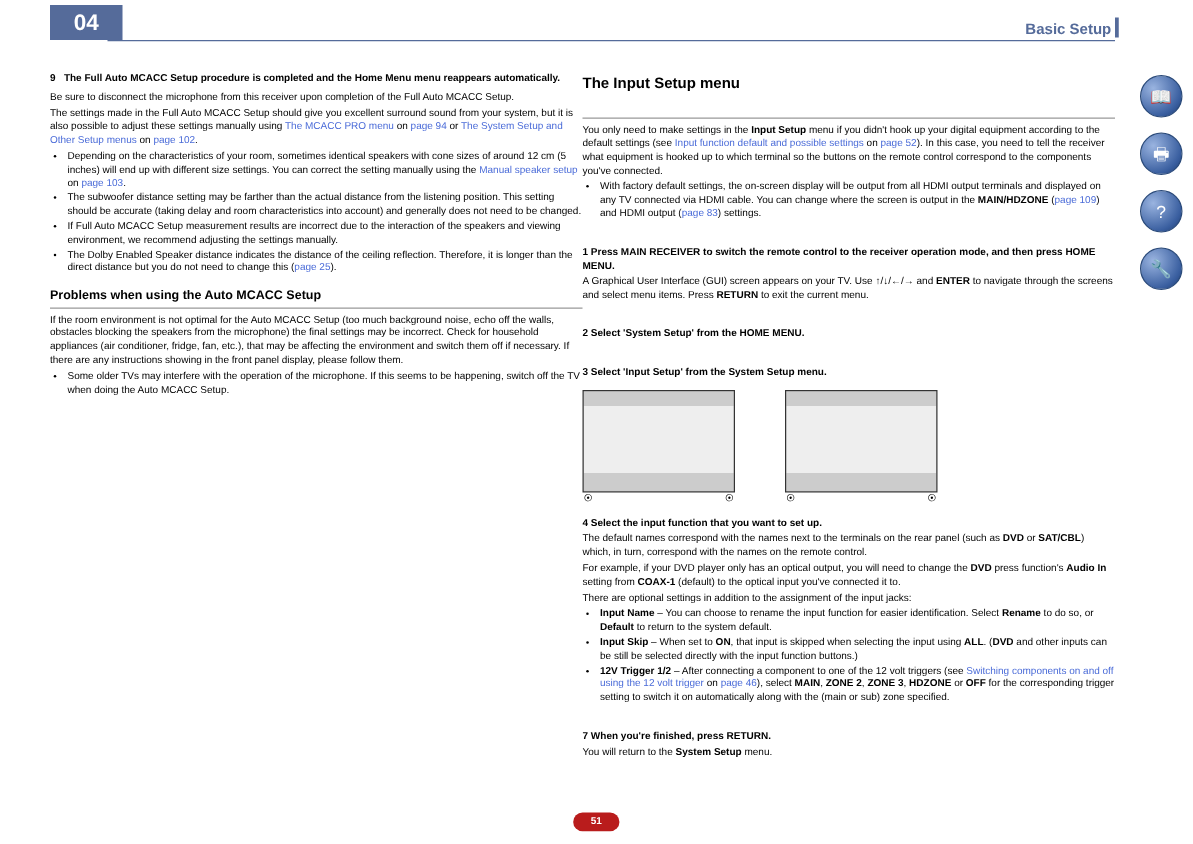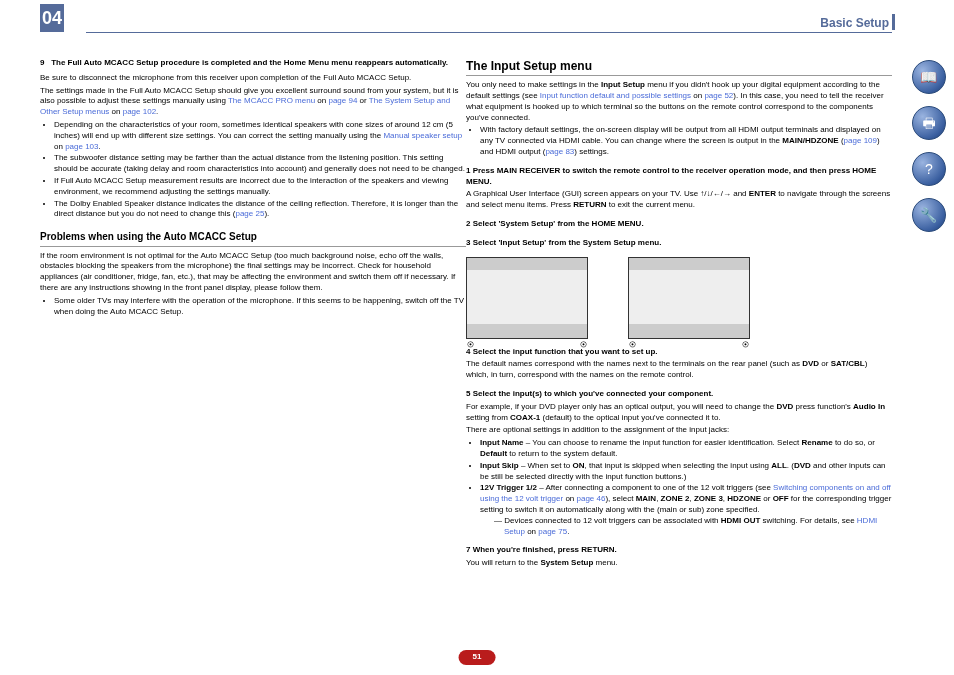--- a/index.html
+++ b/index.html
@@ -1,30 +1,30 @@
 <!DOCTYPE html>
 <html><head>
 <meta charset="utf-8">
 <style>
 body{margin:0;font-family:Arial,Helvetica,sans-serif;background:#fff;color:#000;width:954px;height:675px;position:relative;font-size:8px;line-height:1.35}
-.chapter-badge{position:absolute;top:4px;left:40px;width:24px;height:28px;background:#556b9a;color:#fff;font-size:18px;font-weight:bold;display:flex;align-items:center;justify-content:center}
+.chapter-badge{position:absolute;top:4px;left:40px;width:58px;height:28px;background:#556b9a;color:#fff;font-size:18px;font-weight:bold;display:flex;align-items:center;justify-content:center}
 .header-line{position:absolute;top:32px;left:86px;right:62px;height:0;border-top:1px solid #556b9a}
 .header-title{position:absolute;top:15px;right:65px;font-size:12px;font-weight:bold;color:#556b9a}
 .header-title:after{content:"";position:absolute;right:-6px;top:-1px;width:3px;height:16px;background:#556b9a}
 .content{position:absolute;top:58px;left:40px;right:62px;bottom:32px;display:flex;}
 .col{flex:1;min-width:0}
-h1{font-size:12px;font-weight:bold;margin:0 0 4px;border-bottom:1px solid #999;padding-bottom:1px}
+h1{font-size:12px;font-weight:bold;margin:0 0 4px;border-bottom:1px solid #999;padding-bottom:20px}
 h2{font-size:10px;font-weight:bold;margin:10px 0 4px;border-bottom:1px solid #999;padding-bottom:2px}
 p{margin:2px 0}
 .lead{margin:0 0 4px}
 .lead b{font-weight:bold}
 ul{margin:2px 0 4px;padding-left:14px}
 li{margin:1px 0}
 .link{color:#4a6bd8;}
-.step{margin:8px 0 2px}
+.step{margin:20px 0 2px}
 .step b{font-weight:bold}
 .screens{display:flex;gap:40px;margin:8px 0 8px}
 .screen{width:120px;height:80px;border:1px solid #333;background:linear-gradient(to bottom,#ccc 0%,#ccc 15%,#eee 15%,#eee 82%,#ccc 82%,#ccc 100%);position:relative}
 .screen:before{content:"⦿";position:absolute;left:0;bottom:-12px;font-size:7px}
 .screen:after{content:"⦿";position:absolute;right:0;bottom:-12px;font-size:7px}
 .subli{margin-left:14px;text-indent:-10px;padding-left:10px}
 .page-num{position:absolute;left:50%;bottom:10px;transform:translateX(-50%);background:#b91c1c;color:#fff;font-size:8px;font-weight:bold;padding:2px 14px;border-radius:8px}
 .sidebar{position:absolute;right:8px;top:60px;display:flex;flex-direction:column;gap:12px}
 .nav-icon{width:32px;height:32px;border-radius:50%;background:radial-gradient(circle at 30% 30%,#9ab4e0,#3a5fa0 70%,#1e3a6e);border:1px solid #2a4a7a;display:flex;align-items:center;justify-content:center;color:#fff;font-size:14px}
 </style>
@@ -62,28 +62,27 @@
 <p class="step"><b>1   Press MAIN RECEIVER to switch the remote control to the receiver operation mode, and then press HOME MENU.</b></p>
 <p><span>A Graphical User Interface (GUI) screen appears on your TV. Use ↑/↓/←/→ and </span><b>ENTER</b><span> to navigate through the screens and select menu items. Press </span><b>RETURN</b><span> to exit the current menu.</span></p>
 <p class="step"><b>2   Select 'System Setup' from the HOME MENU.</b></p>
 <p class="step"><b>3   Select 'Input Setup' from the System Setup menu.</b></p>
 <div class="screens">
 <div class="screen"></div>
 <div class="screen"></div>
 </div>
 <p class="step"><b>4   Select the input function that you want to set up.</b></p>
 <p><span>The default names correspond with the names next to the terminals on the rear panel (such as </span><b>DVD</b><span> or </span><b>SAT/CBL</b><span>) which, in turn, correspond with the names on the remote control.</span></p>
-<p class="step"><b>5   Select the input(s) to which you've connected your component.</b></p>
 <p><span>For example, if your DVD player only has an optical output, you will need to change the </span><b>DVD</b><span> press function's </span><b>Audio In</b><span> setting from </span><b>COAX-1</b><span> (default) to the optical input you've connected it to.</span></p>
 <p>There are optional settings in addition to the assignment of the input jacks:</p>
 <ul>
 <li><b>Input Name</b><span> – You can choose to rename the input function for easier identification. Select </span><b>Rename</b><span> to do so, or </span><b>Default</b><span> to return to the system default.</span></li>
 <li><b>Input Skip</b><span> – When set to </span><b>ON</b><span>, that input is skipped when selecting the input using </span><b>ALL</b><span>. (</span><b>DVD</b><span> and other inputs can be still be selected directly with the input function buttons.)</span></li>
 <li><b>12V Trigger 1/2</b><span> – After connecting a component to one of the 12 volt triggers (see </span><span class="link">Switching components on and off using the 12 volt trigger</span><span> on </span><span class="link">page 46</span><span>), select </span><b>MAIN</b><span>, </span><b>ZONE 2</b><span>, </span><b>ZONE 3</b><span>, </span><b>HDZONE</b><span> or </span><b>OFF</b><span> for the corresponding trigger setting to switch it on automatically along with the (main or sub) zone specified.</span>
-<div class="subli"><span>— Devices connected to 12 volt triggers can be associated with </span><b>HDMI OUT</b><span> switching. For details, see </span><span class="link">HDMI Setup</span><span> on </span><span class="link">page 75</span>.</div></li>
+</li>
 </ul>
 <p class="step"><b>7   When you're finished, press RETURN.</b></p>
 <p><span>You will return to the </span><b>System Setup</b><span> menu.</span></p>
 </div>
 </div>
 
 <div class="page-num">51</div>
 
 <div class="sidebar">
 <div class="nav-icon">📖</div>

